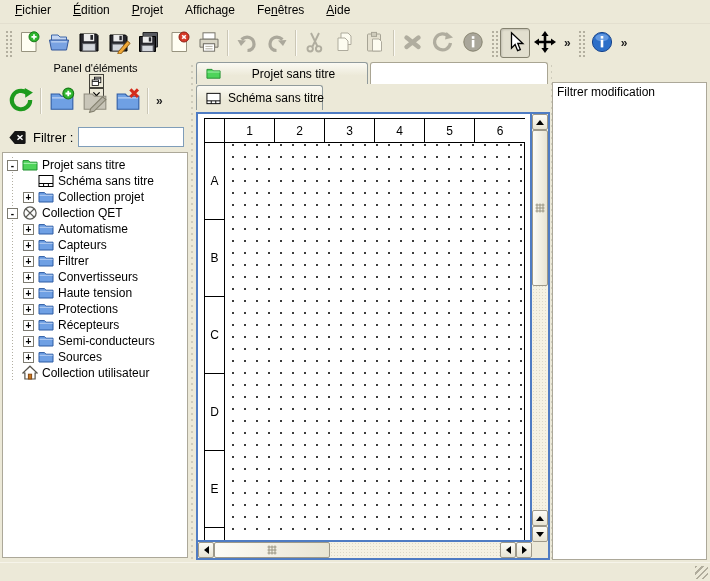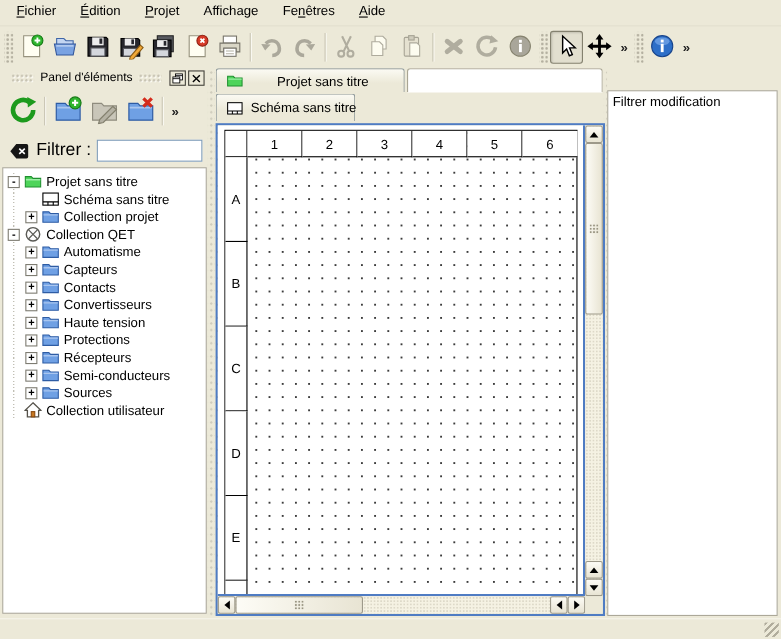--- a/index.html
+++ b/index.html
@@ -33,35 +33,35 @@
 
   
   .dock-toolbar { height:42px; display:flex; align-items:center; padding:2px 2px; }
   .dock-toolbar .tb-btn { width:33px; height:34px; }
   .dock-toolbar .tb-btn svg { width:26px; height:26px; }
 
   
   .dock { position:absolute; background:#ece9d8; }
   #left-dock  { left:2px;  top:62px; width:187px; height:498px; }
   #right-dock { left:552px; top:62px; width:156px; height:498px; }
-  .dock-titlebar { height:18px; display:flex; align-items:center; padding:0 3px; }
+  .dock-titlebar { height:18px; display:flex; align-items:center; padding:0 3px;flex-direction:column; }
   .dock-grip { flex:1; height:8px; margin:0 5px;
     background:radial-gradient(circle,#c6c2b2 1px,transparent 1.2px) 0 0/4px 4px,
                radial-gradient(circle,#fdfcf6 1px,transparent 1.2px) 1px 1px/4px 4px; }
   .dock-title { font-size:11px; white-space:nowrap; }
   .dock-btn { width:15px; height:14px; margin-left:2px; flex:none;
     border:1px solid #43423a; background:#ece9d8;
     display:flex; align-items:center; justify-content:center; }
   .dock-btn svg { width:11px; height:11px; }
 
   
   .filter-row { height:30px; display:flex; align-items:center; gap:5px; padding:0 5px; }
   .filter-clear { width:21px; height:19px; display:flex; align-items:center; }
   .filter-clear svg { width:21px; height:17px; }
-  .filter-label { font-size:16px; white-space:nowrap; }
+  .filter-label { font-size:13px; white-space:nowrap; }
   .filter-row input { flex:1; height:20px; border:1px solid #7f9db9;
     font-family:"Liberation Sans",sans-serif; font-size:12px; padding:0 3px;
     background:#fff; min-width:0; }
 
   
   .tree-box { position:absolute; left:0; right:1px; top:90px; bottom:2px;
     background:#fff; border:1px solid #aca899; overflow:hidden; padding-top:4px; }
   .tree-rows { background:repeating-linear-gradient(to bottom,#b2afa2 0 1px,transparent 1px 3px);
     background-size:1px 100%; background-position:9px 0; background-repeat:no-repeat; }
   .tree-row { height:16px; display:flex; align-items:center; gap:4px; padding-left:4px;
@@ -427,21 +427,21 @@
           <span class="tree-label">Capteurs</span>
         </div>
         <div class="tree-row" style="padding-left: 20px;">
           <span class="exp">+</span>
           <span class="tree-icon">
             <svg viewBox="0 0 16 16">
               <path d="M1 3.6h5.4L8 5.2h7V13H1z" fill="#6fa0e4" stroke="#2e5ca4"></path>
               <path d="M1.6 6.4h13" stroke="#aac6ef" stroke-width="1.2"></path>
             </svg>
           </span>
-          <span class="tree-label">Contacts</span>
+          <span class="tree-label">Filtrer</span>
         </div>
         <div class="tree-row" style="padding-left: 20px;">
           <span class="exp">+</span>
           <span class="tree-icon">
             <svg viewBox="0 0 16 16">
               <path d="M1 3.6h5.4L8 5.2h7V13H1z" fill="#6fa0e4" stroke="#2e5ca4"></path>
               <path d="M1.6 6.4h13" stroke="#aac6ef" stroke-width="1.2"></path>
             </svg>
           </span>
           <span class="tree-label">Convertisseurs</span>

